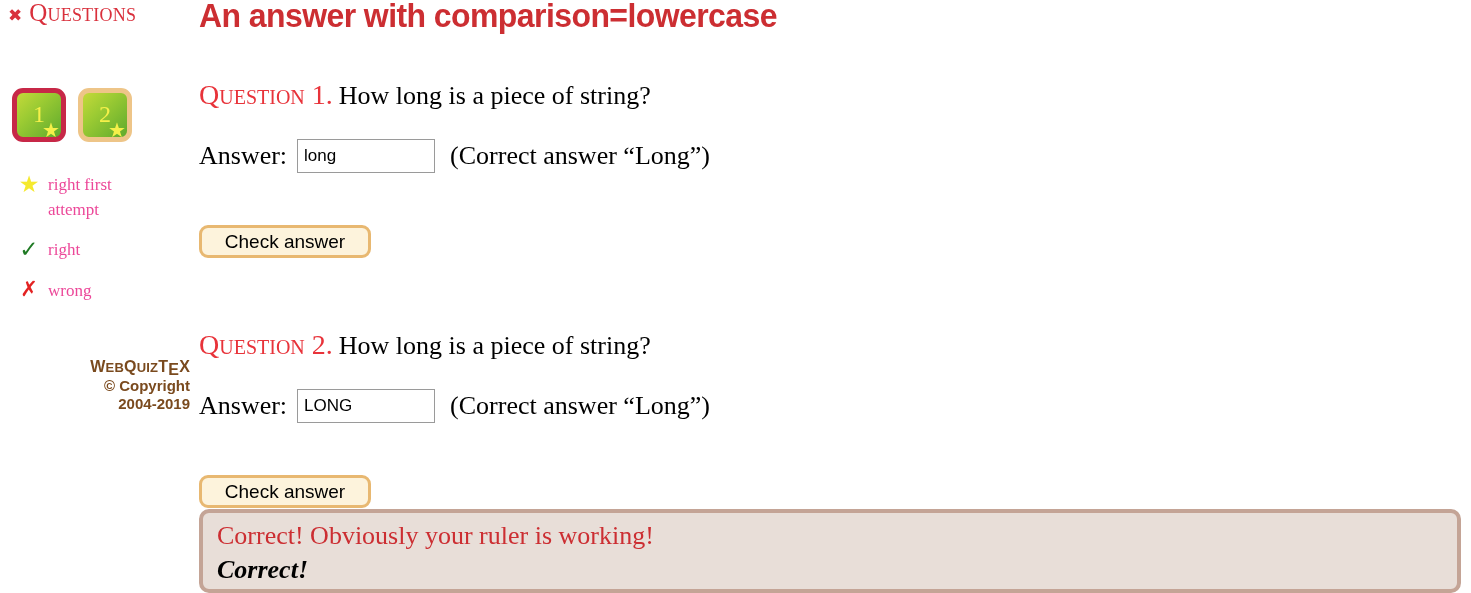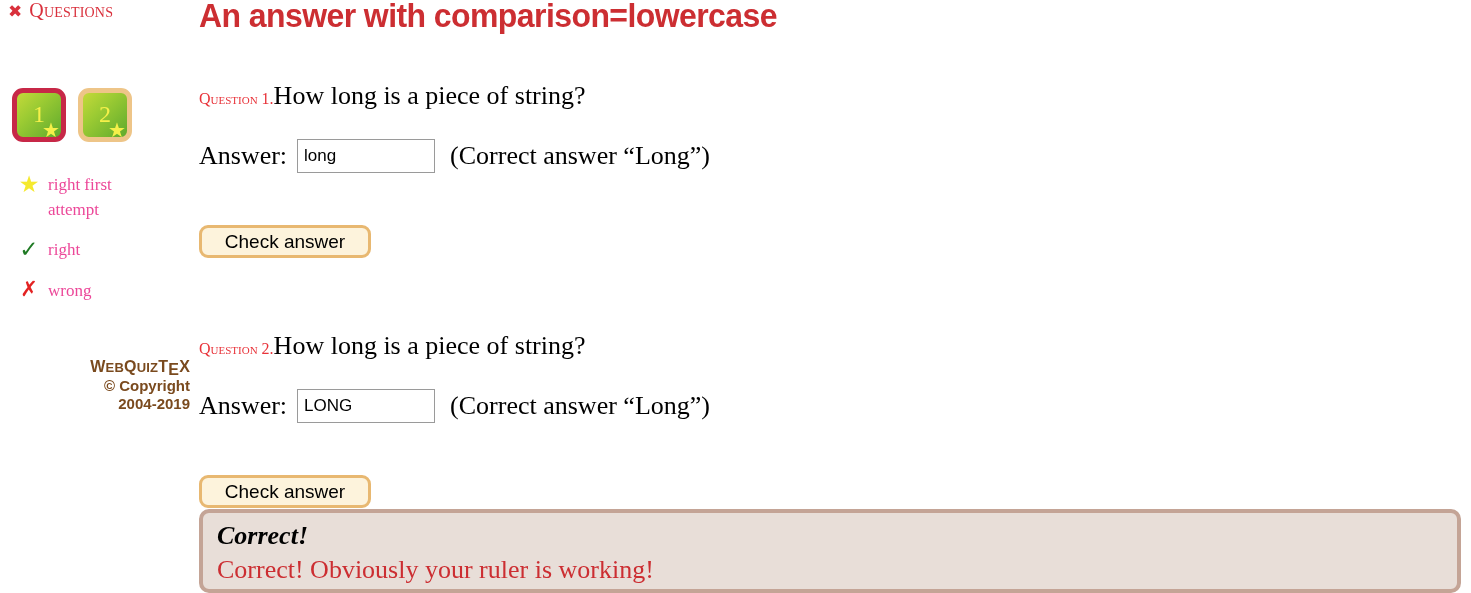--- a/index.html
+++ b/index.html
@@ -37,21 +37,21 @@
     font-family: "DejaVu Sans", sans-serif;
     color: #d9303c;
     font-size: 17px;
     font-weight: bold;
     line-height: 1;
   }
   #questions-label {
     color: #d9303c;
     font-family: "Liberation Serif", serif;
     font-variant: small-caps;
-    font-size: 20px;
+    font-size: 25px;
     letter-spacing: 0.2px;
     line-height: 1;
   }
 
   
   #qbuttons {
     position: absolute;
     left: 12px;
     top: 88px;
     display: flex;
@@ -177,21 +177,22 @@
 
   .q-line {
     display: flex;
     align-items: baseline;
     white-space: nowrap;
   }
   .q-tag {
     color: #e8333a;
     font-family: "Liberation Serif", serif;
     font-variant: small-caps;
-    font-size: 16px;
+    font-size: 28px;
+    margin-right: 6px;
   }
   .q-tag .qnum { font-variant: normal; }
   .q-text {
     font-family: "Liberation Serif", serif;
     font-size: 26px;
     color: #000;
     margin-top: 24px;
   }
 
   .answer-line {
@@ -344,17 +345,17 @@
     <div class="answer-line">
       <span class="answer-label">Answer:</span>
       <input class="answer-input" type="text" value="LONG" style="">
       <span class="correct-note">(Correct answer “Long”)</span>
     </div>
   </div>
 
   <button id="check-btn-2" class="check-btn">Check answer</button>
 
   <div id="feedback-box">
+    <div id="feedback-body">Correct! Obviously your ruler is working!</div>
     <div id="feedback-title">Correct!</div>
-    <div id="feedback-body">Correct! Obviously your ruler is working!</div>
   </div>
 
 </div>
 
 </body></html>

